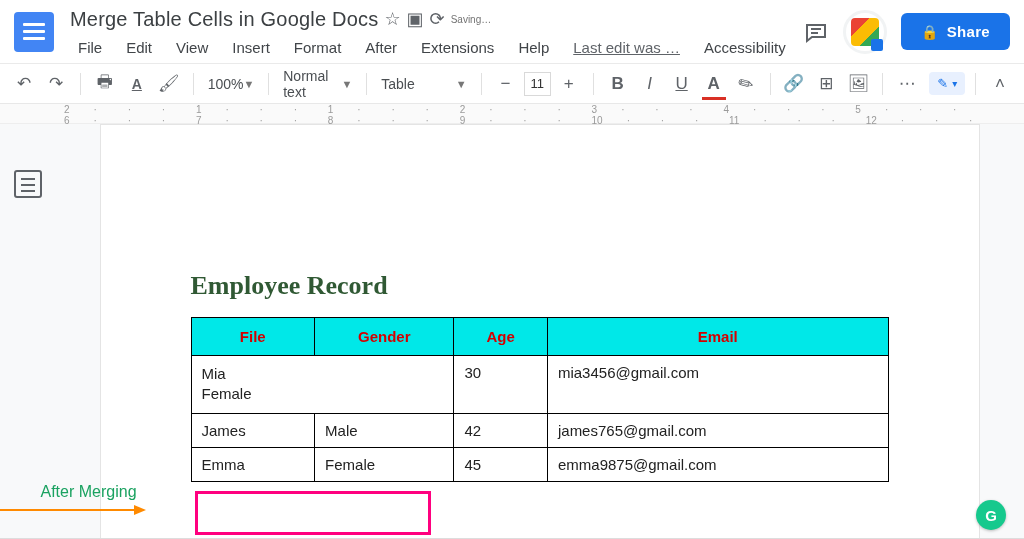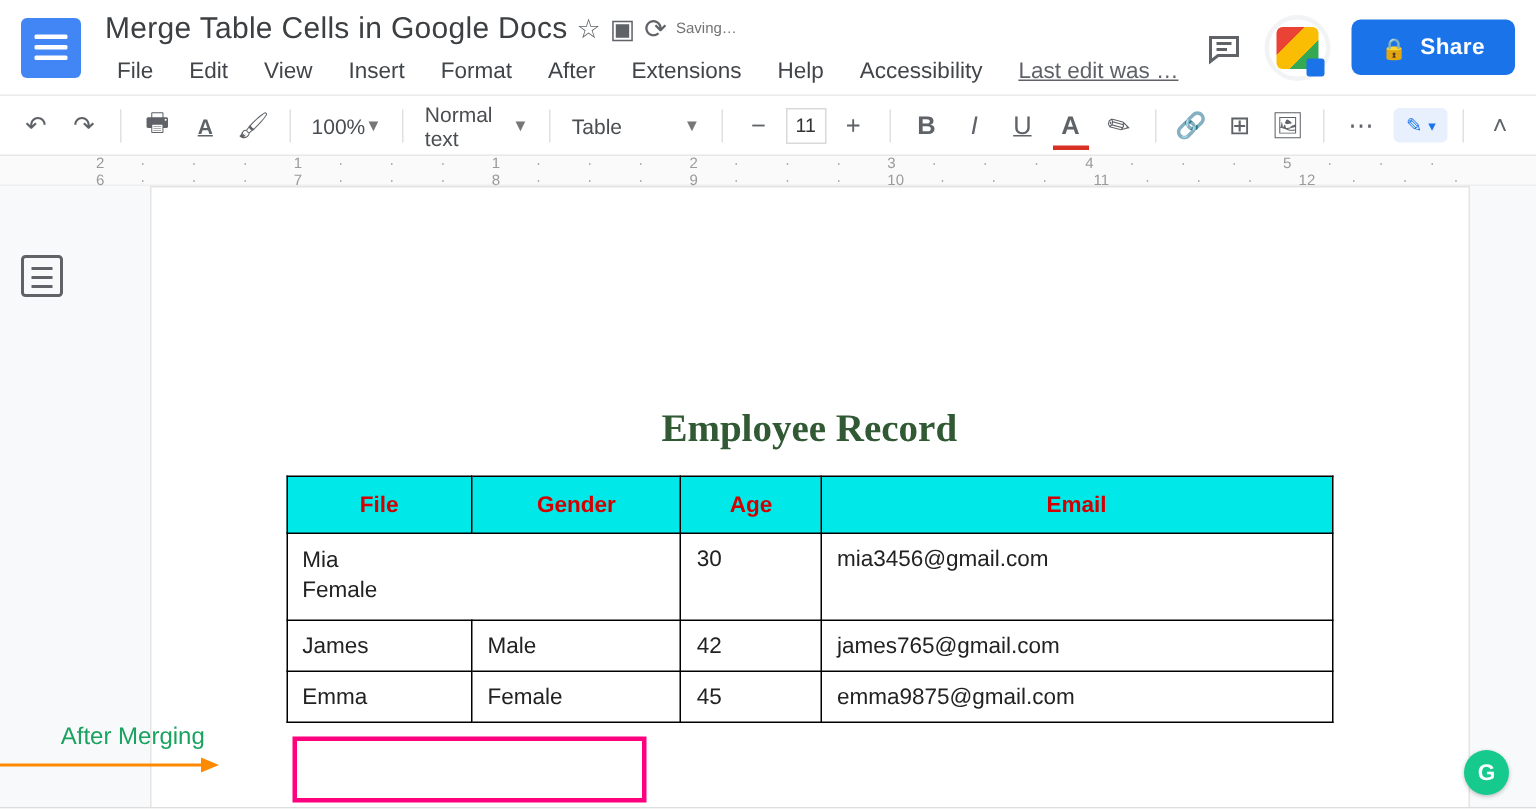--- a/index.html
+++ b/index.html
@@ -47,21 +47,21 @@
   
   .workspace{display:flex;height:calc(539px - 64px - 40px - 20px);overflow:hidden;}
   .gutter{width:55px;display:flex;flex-direction:column;align-items:center;padding-top:46px;background:#f8f9fa;}
   .outline-icon{width:28px;height:28px;border:2px solid #5f6368;border-radius:3px;position:relative;}
   .outline-icon:before,.outline-icon:after,.outline-icon .m{content:"";position:absolute;left:5px;right:5px;height:2px;background:#5f6368;}
   .outline-icon:before{top:6px;}
   .outline-icon .m{top:12px;}
   .outline-icon:after{top:18px;}
   .canvas{flex:1;display:flex;justify-content:center;align-items:flex-start;background:#f8f9fa;position:relative;}
   .page{width:880px;min-height:100%;background:#fff;border:1px solid #e4e4e4;padding:146px 90px 40px 90px;position:relative;}
-  .heading{font-family:Georgia,serif;font-weight:700;font-size:26px;color:#305934;text-align:center;margin-bottom:16px;}
+  .heading{font-family:Georgia,serif;font-weight:700;font-size:26px;color:#305934;margin-bottom:16px;}
   table.emp{width:100%;border-collapse:collapse;}
   table.emp th, table.emp td{border:1px solid #000;font-size:15px;padding:8px 10px;text-align:left;vertical-align:top;}
   table.emp th{background:#00e8e8;color:#d40000;font-weight:700;text-align:center;padding:10px;}
   .merged{position:relative;line-height:1.35;}
   .merge-box{position:absolute;top:366px;left:94px;width:236px;height:44px;border:3px solid #ff007f;pointer-events:none;}
   
   .annot{position:absolute;top:358px;left:-60px;display:flex;align-items:center;}
   .annot-text{color:#1aa260;font-size:16px;white-space:nowrap;}
   .annot-line{width:150px;height:2px;background:#ff8a00;position:absolute;top:384px;left:-115px;}
   .annot-head{position:absolute;top:380px;left:33px;width:0;height:0;border-left:12px solid #ff8a00;border-top:5px solid transparent;border-bottom:5px solid transparent;}
@@ -91,22 +91,22 @@
       </div>
       <div class="menu-row">
         <span class="menu-item">File</span>
         <span class="menu-item">Edit</span>
         <span class="menu-item">View</span>
         <span class="menu-item">Insert</span>
         <span class="menu-item">Format</span>
         <span class="menu-item">After</span>
         <span class="menu-item">Extensions</span>
         <span class="menu-item">Help</span>
+        <span class="menu-item menu-link">Last edit was …</span>
         <span class="menu-item">Accessibility</span>
-        <span class="menu-item menu-link">Last edit was …</span>
       </div>
     </div>
     <div class="titlebar-spacer"></div>
     <div class="comment-btn">
       <svg width="24" height="24" viewBox="0 0 24 24" fill="none" stroke="#5f6368" stroke-width="2">
           <path d="M3 5h18v12H8l-5 4z"></path>
           <line x1="7" y1="9" x2="17" y2="9"></line>
           <line x1="7" y1="13" x2="14" y2="13"></line>
         </svg>
     </div>

